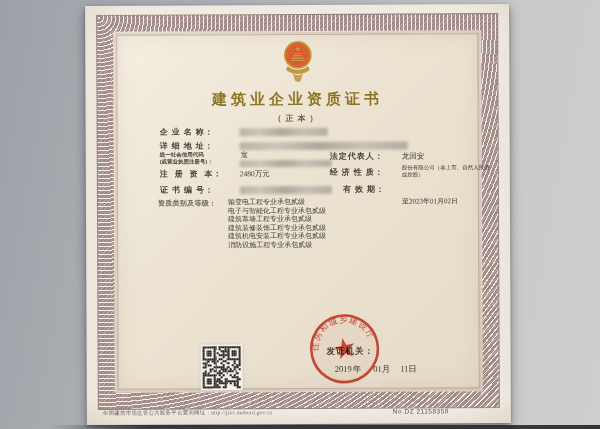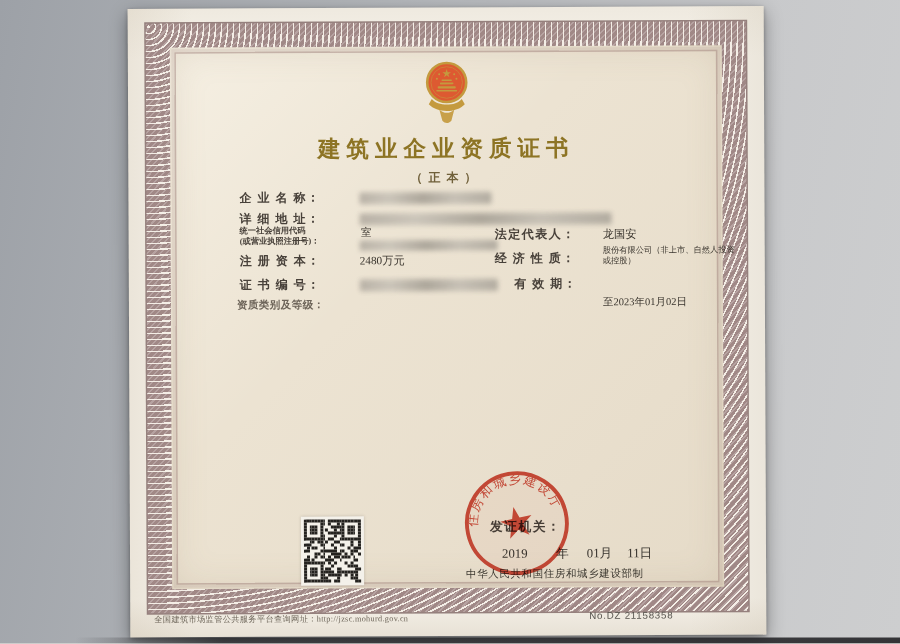--- a/index.html
+++ b/index.html
@@ -50,21 +50,21 @@
   
   .qr{position:absolute;left:114px;top:339px;width:42px;height:46px;background:#f4f1ea;
     padding:2px;box-sizing:border-box;display:grid;grid-template-columns:repeat(21,1fr);
     grid-auto-rows:1fr;box-shadow:0 0 2px rgba(90,80,70,.3);}
   .qr i{display:block;}
   .qr i.d{background:#24221f;}
   .authority{position:absolute;left:240px;top:341px;font-size:8.5px;font-weight:bold;
     color:#453e37;letter-spacing:1px;}
   .date-row{position:absolute;left:248px;top:359px;font-size:8.5px;color:#38342e;white-space:nowrap;}
   .date-row span{display:inline-block;}
-  .d-year{margin-right:19px;font-family:Liberation Serif, serif;}
+  .d-year{margin-right:1px;font-family:Liberation Serif, serif;}
   .d-month{margin-left:12px;}
   .d-day{margin-left:10px;}
   .made-by{position:absolute;left:224px;top:373px;font-size:7px;letter-spacing:.4px;color:#3b372f;white-space:nowrap;}
   .seal{position:absolute;left:221px;top:307px;width:74px;height:74px;
     mix-blend-mode:multiply;transform:rotate(-12deg);opacity:.88;}
   .margin-url{position:absolute;left:16px;top:404px;font-size:5.5px;color:#6e665a;letter-spacing:.2px;white-space:nowrap;}
   .serial{position:absolute;left:306px;top:403px;font-size:6.5px;color:#55524c;letter-spacing:.5px;white-space:nowrap;}
 </style>
 </head>
 <body>
@@ -103,36 +103,44 @@
     <div class="lbl cjk" style="left:74px;top:135px;">详 细 地 址：</div>
     <div class="blur" style="left:154px;top:137px;width:168px;"></div>
 
     <div class="credit-lbl cjk">
       <span style="display:block;">统一社会信用代码</span>
       <span style="display:block;">(或营业执照注册号)：</span>
     </div>
     <div class="val cjk" style="left:155px;top:145px;font-size:7px;">室</div>
     <div class="blur" style="left:154px;top:155px;width:92px;height:7px;"></div>
 
-    <div class="lbl cjk" style="left:74px;top:163px;">注 册 资 本：</div>
+    <div class="lbl cjk" style="left:74px;top:163px;font-family:Liberation Mono, monospace;">注 册 资 本：</div>
     <div class="val cjk" style="left:154px;top:164px;">2480万元</div>
 
     <div class="lbl cjk" style="left:74px;top:179px;">证 书 编 号：</div>
     <div class="blur" style="left:154px;top:181px;width:92px;"></div>
 
     <div class="lbl cjk" style="left:244px;top:146px;">法定代表人：</div>
     <div class="val cjk" style="left:316px;top:147px;">龙国安</div>
 
     <div class="lbl cjk" style="left:244px;top:162px;">经 济 性 质：</div>
     <div class="val cjk small2" style="left:316px;top:160px;">股份有限公司（非上市、自然人投资或控股）</div>
 
     <div class="lbl cjk" style="left:244px;top:179px;margin-left:13px;">有  效  期：</div>
     <div class="val cjk" style="left:316px;top:192px;font-size:7px;">至2023年01月02日</div>
 
     <div class="lbl cjk" style="left:72px;top:193px;font-size:7px;color:#6d6459;letter-spacing:.3px;">资质类别及等级：</div>
+    <div class="qual-list cjk">
+      <div>输变电工程专业承包贰级</div>
+      <div>电子与智能化工程专业承包贰级</div>
+      <div>建筑幕墙工程专业承包贰级</div>
+      <div>建筑装修装饰工程专业承包贰级</div>
+      <div>建筑机电安装工程专业承包贰级</div>
+      <div>消防设施工程专业承包贰级</div>
+    </div>
 
     <div class="qr">
         <i class="d"></i>
         <i class="d"></i>
         <i class="d"></i>
         <i class="d"></i>
         <i class="d"></i>
         <i class="d"></i>
         <i class="d"></i>
         <i class="d"></i>
@@ -570,21 +578,20 @@
         <i class="d"></i>
         <i class="d"></i>
       </div>
 
     <div class="authority cjk">发证机关：</div>
 
     <div class="date-row cjk">
       <span class="d-year">2019</span><span>年</span><span class="d-month">01月</span><span class="d-day">11日</span>
     </div>
 
-    <div class="made-by cjk">中华人民共和国住房和城乡建设部制</div>
 
     <svg class="seal" viewBox="0 0 100 100" xmlns="http://www.w3.org/2000/svg" xmlns:xlink="http://www.w3.org/1999/xlink">
       <defs>
           <path id="sealArc" d="M16,62 A36,36 0 1 1 84,62"></path>
         </defs>
       <circle cx="50" cy="50" r="45" fill="rgba(220,80,60,0.05)" stroke="#cf3a28" stroke-width="3.5"></circle>
       <polygon points="50,35 53.4,45.5 64.4,45.5 55.5,52 58.9,62.5 50,56 41.1,62.5 44.5,52 35.6,45.5 46.6,45.5" fill="#cf3a28"></polygon>
       <text font-size="11.5" fill="#cf3a28" letter-spacing="1.5" text-anchor="middle" font-family="Liberation Serif,serif">
         <textPath href="#sealArc" xlink:href="#sealArc" startOffset="50%">住房和城乡建设厅</textPath>
       </text>

